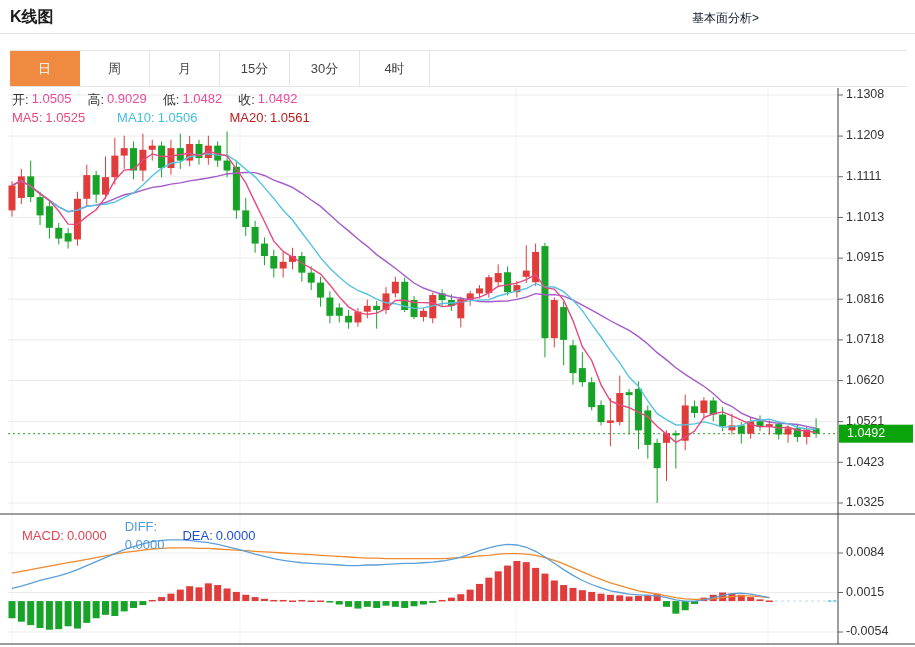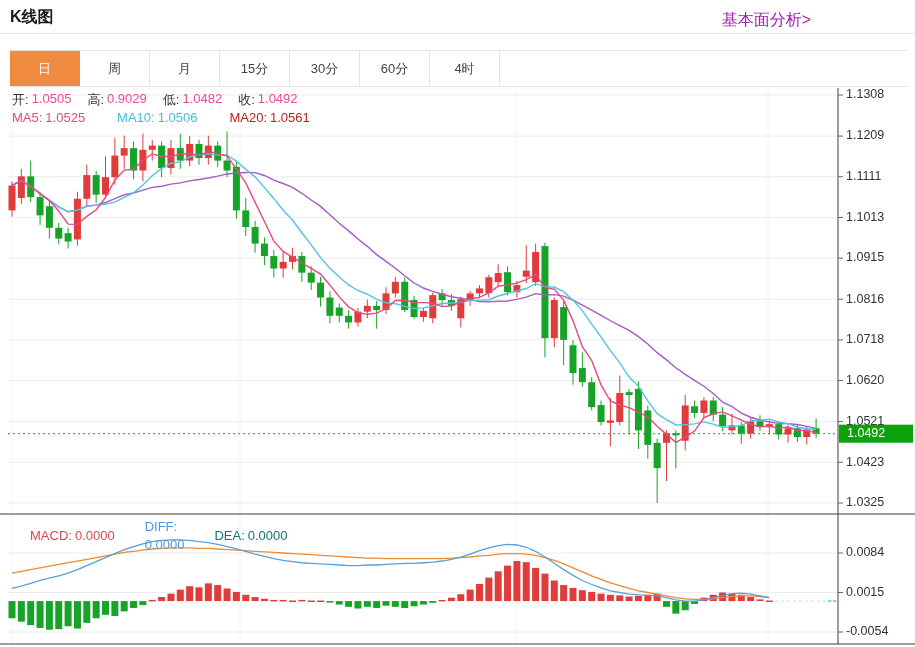--- a/index.html
+++ b/index.html
@@ -1,52 +1,51 @@
 <!DOCTYPE html>
 <html><head>
 <meta charset="utf-8">
 <style>
   html,body{margin:0;padding:0;background:#fff;}
   body{width:915px;height:647px;overflow:hidden;position:relative;
        font-family:"Liberation Sans","DejaVu Sans",sans-serif;color:#333;}
-  .page{position:relative;width:767px;height:647px;padding-left:44px;}
+  .page{position:relative;width:767px;height:647px;}
   .page-title{position:absolute;top:7px;left:10px;font-size:16px;font-weight:bold;color:#1a1a1a;}
-  .fa-link{position:absolute;top:10px;right:0;font-size:16px;color:#a21caf;cursor:pointer;text-decoration:none;}
+  .fa-link{position:absolute;top:10px;right:8px;font-size:12px;color:#0f172a;cursor:pointer;text-decoration:none;}
   .title-divider{position:absolute;top:33px;left:0;width:915px;height:1px;background:#e4e4e4;}
   .tabbar{position:absolute;top:50px;left:10px;width:897px;height:37px;display:flex;
           border-top:1px solid #e4e4e4;border-bottom:1px solid #e4e4e4;background:#fff;box-sizing:border-box;}
   .tab{width:70px;height:100%;display:flex;align-items:center;justify-content:center;
        font-size:13px;color:#444;border-right:1px solid #e4e4e4;cursor:pointer;box-sizing:border-box;}
   .tab.active{background:#ef8a40;color:#fff;border-right-color:#ef8a40;}
   .chart-svg{position:absolute;top:0;left:0;}
   .readout{position:absolute;display:flex;align-items:center;font-size:13px;z-index:5;white-space:nowrap;}
   .ohlc-row{top:91px;left:12px;gap:16px;}
   .ma-row{top:110px;left:12px;gap:32px;}
-  .macd-row{top:519px;left:30px;gap:30px;}
+  .macd-row{top:519px;left:22px;gap:18px;}
   .grp{display:flex;gap:3px;}
   .lbl{color:#333;}
   .val-green{color:#ec4899;}
   .ma5-c{color:#e64980;} .ma10-c{color:#3fbfdf;} .ma20-c{color:#b91c1c;}
-  .macd-c{color:#e04556;} .diff-c{color:#4f9ada;flex-direction:column;} .dea-c{color:#0f766e;}
+  .macd-c{color:#e04556;} .diff-c{color:#4f9ada;flex-direction:column;} .dea-c{color:#1d4ed8;}
 </style>
 </head>
 <body>
 
 <div class="page">
   <div class="page-title">K线图</div>
   <a class="fa-link">基本面分析&gt;</a>
   <div class="title-divider"></div>
 
   <div class="tabbar">
     <div class="tab active">日</div>
     <div class="tab">周</div>
     <div class="tab">月</div>
     <div class="tab">15分</div>
     <div class="tab">30分</div>
-    <div class="tab">60分</div>
     <div class="tab">4时</div>
   </div>
 
   <svg id="chart-svg" class="chart-svg" width="915" height="647">
       <line x1="12" y1="88" x2="12" y2="644" stroke="#f2f2f2" stroke-width="1"></line>
       <line x1="240" y1="88" x2="240" y2="644" stroke="#f2f2f2" stroke-width="1"></line>
       <line x1="516" y1="88" x2="516" y2="644" stroke="#f2f2f2" stroke-width="1"></line>
       <line x1="768" y1="88" x2="768" y2="644" stroke="#f2f2f2" stroke-width="1"></line>
       <line x1="8" y1="95" x2="838" y2="95" stroke="#ececec" stroke-width="1"></line>
       <line x1="8" y1="136.090539165819" x2="838" y2="136.090539165819" stroke="#ececec" stroke-width="1"></line>

